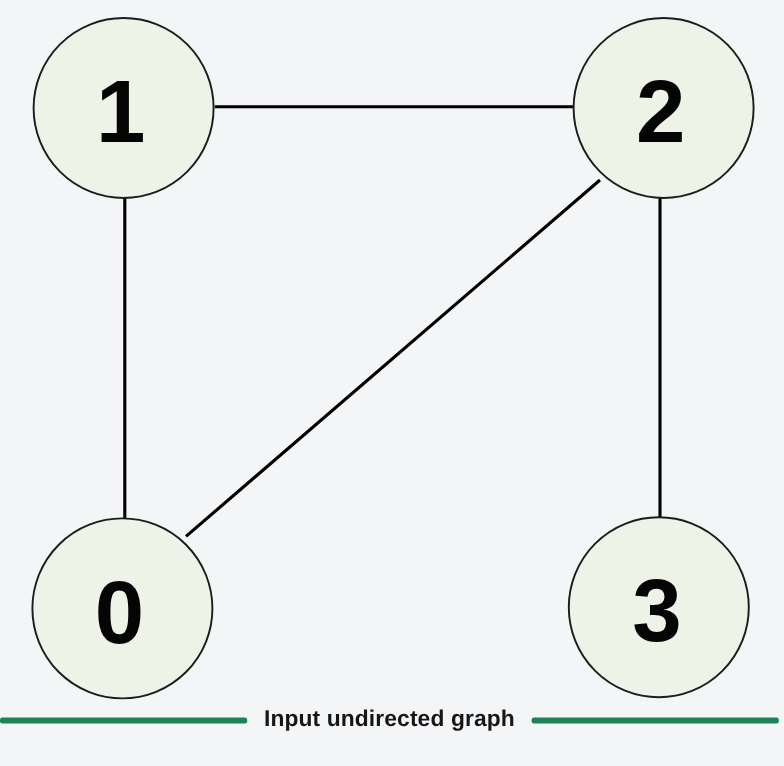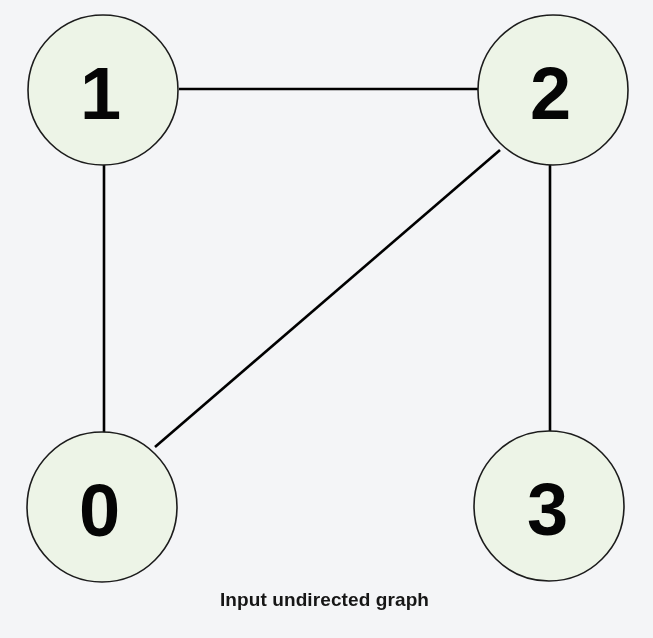--- a/index.html
+++ b/index.html
@@ -49,21 +49,20 @@
   #caption-bar {
     position: absolute;
     left: 0;
     bottom: 26px;
     width: 649px;
     height: 24px;
     display: flex;
     align-items: center;
     justify-content: center;
     gap: 0px;
-    flex-direction: column;
   }
   .caption-rule {
     flex: 1 1 auto;
     height: 5px;
     background: #1a8456;
     border-radius: 2px;
   }
   #caption-text {
     flex: 0 0 auto;
     padding: 0 14px;

